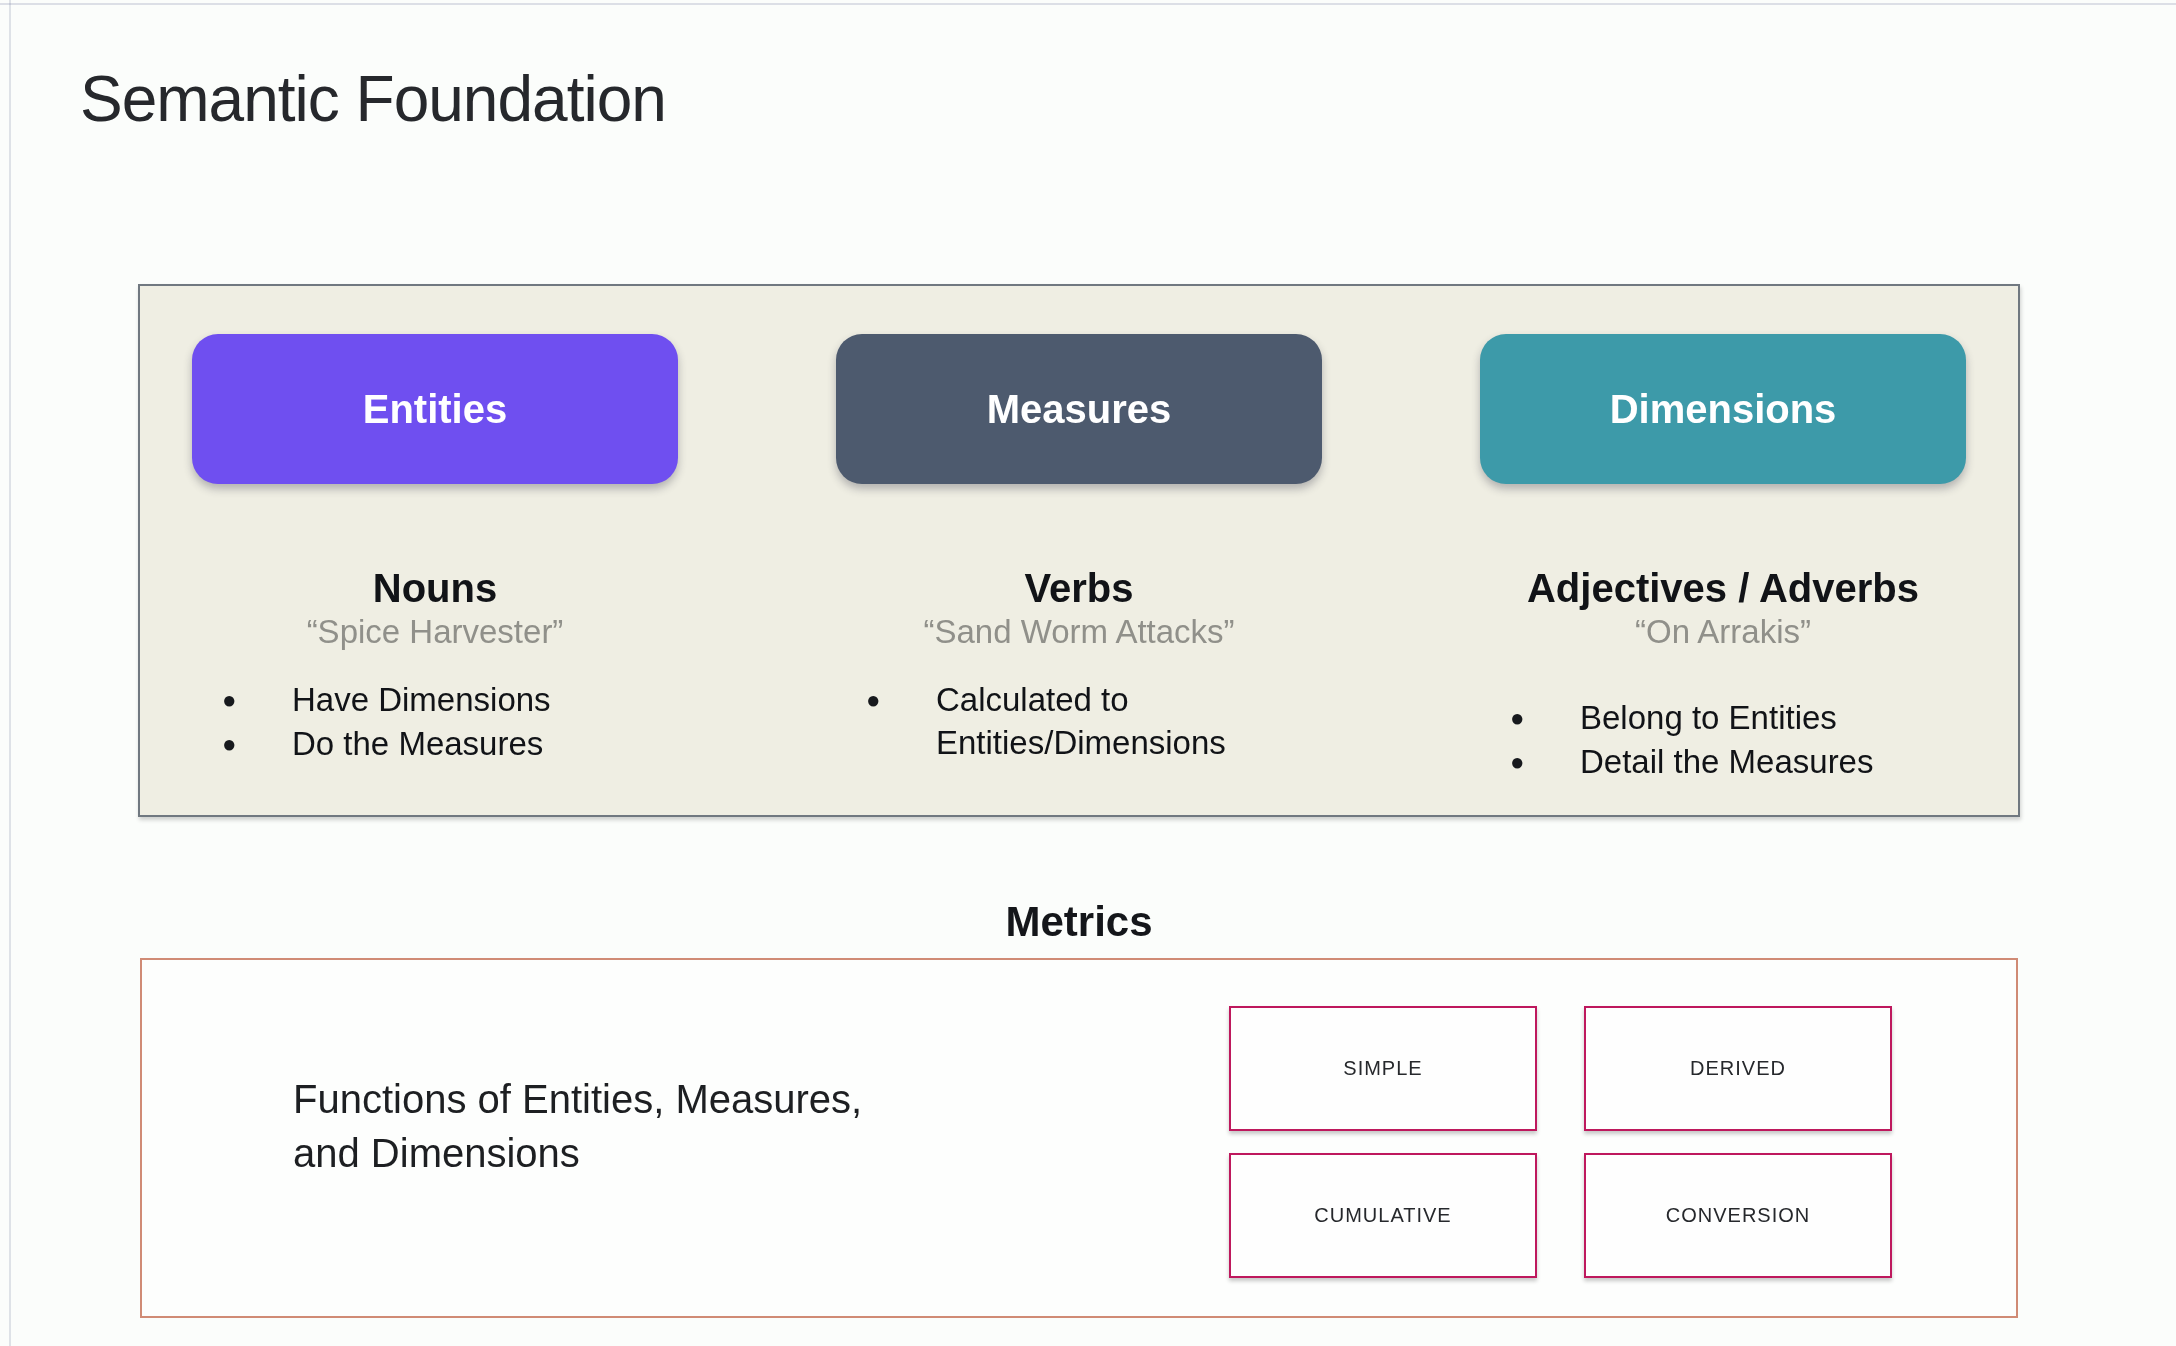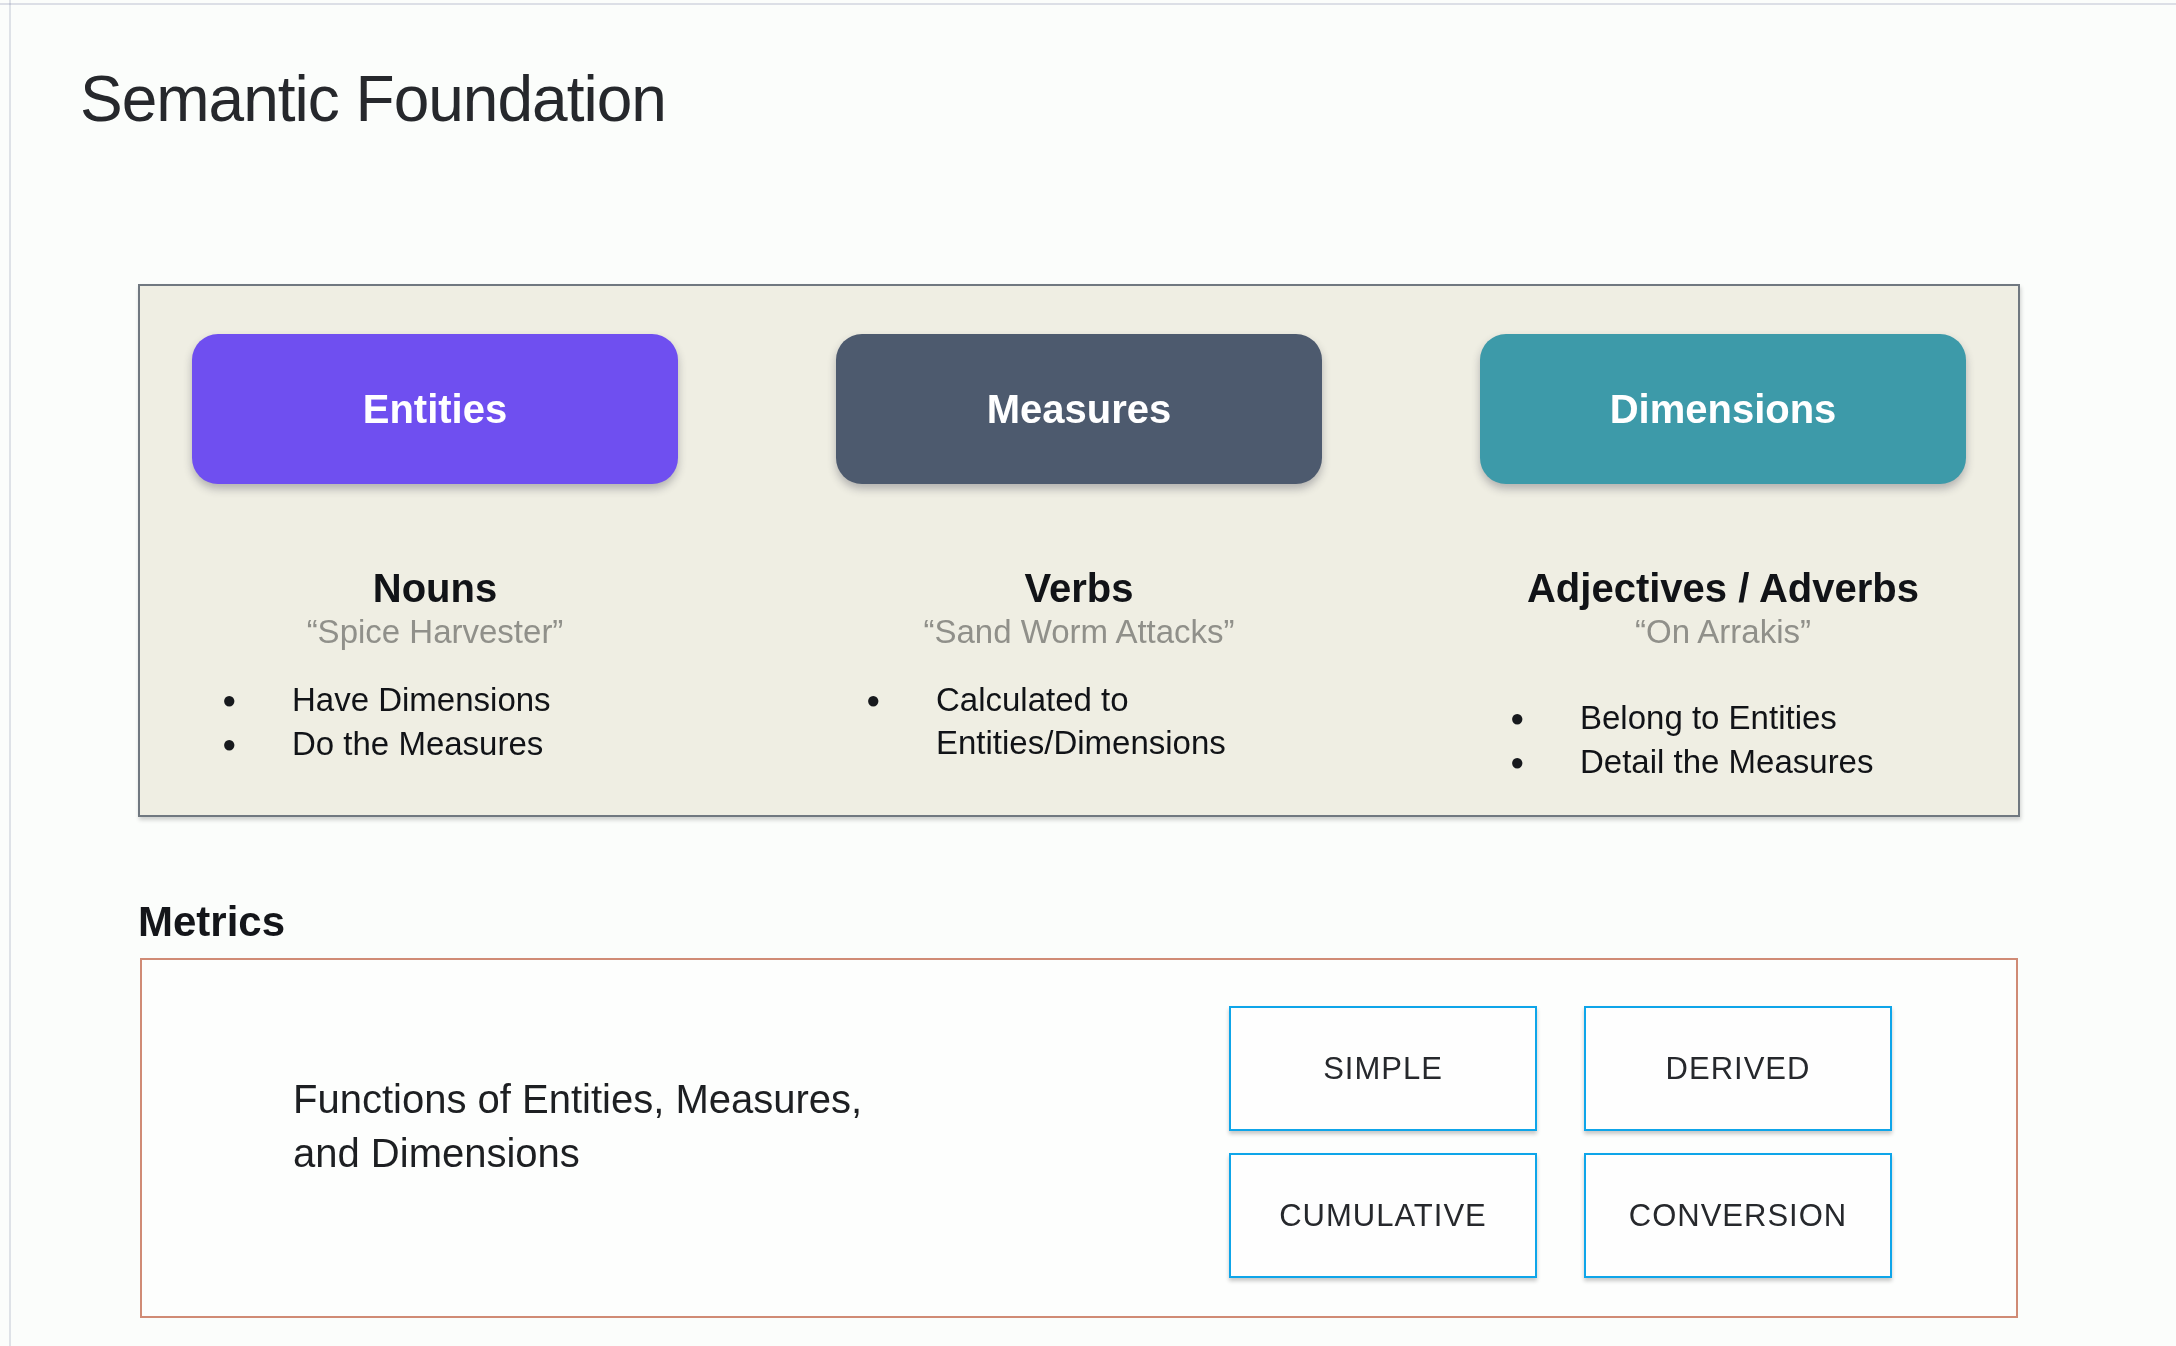--- a/index.html
+++ b/index.html
@@ -59,21 +59,21 @@
   }
   .dot {
     flex: 0 0 auto; width: 22px; font-size: 24px; line-height: 44px;
     margin-right: 48px; color: #17191d;
   }
   .bullet-text { flex: 0 1 auto; }
   .sm-col-measures .bullet-text { max-width: 330px; }
 
   .metrics-heading {
     position: absolute; left: 138px; top: 898px; width: 1882px;
-    text-align: left; font-size: 42px; font-weight: 700; color: #14161a;
+    text-align: center; font-size: 42px; font-weight: 700; color: #14161a;
   }
   .metrics-box {
     position: absolute; left: 140px; top: 958px; width: 1878px; height: 360px;
     box-sizing: border-box;
     background: #fdfefd;
     border: 2px solid #d08b75;
   }
   .metrics-desc {
     position: absolute; left: 151px; top: 112px;
     font-size: 40px; line-height: 1.35; color: #1d1f22;
@@ -81,24 +81,24 @@
   .metrics-grid {
     position: absolute; left: 1087px; top: 46px;
     display: grid;
     grid-template-columns: 308px 308px;
     grid-template-rows: 125px 125px;
     column-gap: 47px; row-gap: 22px;
   }
   .metric-cell {
     box-sizing: border-box;
     background: #fefefe;
-    border: 2px solid #0ea5e9;
+    border: 2px solid #be185d;
     box-shadow: 0 3px 4px rgba(0,0,0,0.22);
     display: flex; align-items: center; justify-content: center;
-    font-size: 31px; letter-spacing: 1px; color: #26282c;
+    font-size: 20px; letter-spacing: 1px; color: #26282c;
   }
 </style>
 </head>
 <body>
 
 <div class="slide">
   <div class="edge-top"></div>
   <div class="edge-left"></div>
 
   <h1 class="title">Semantic Foundation</h1>

